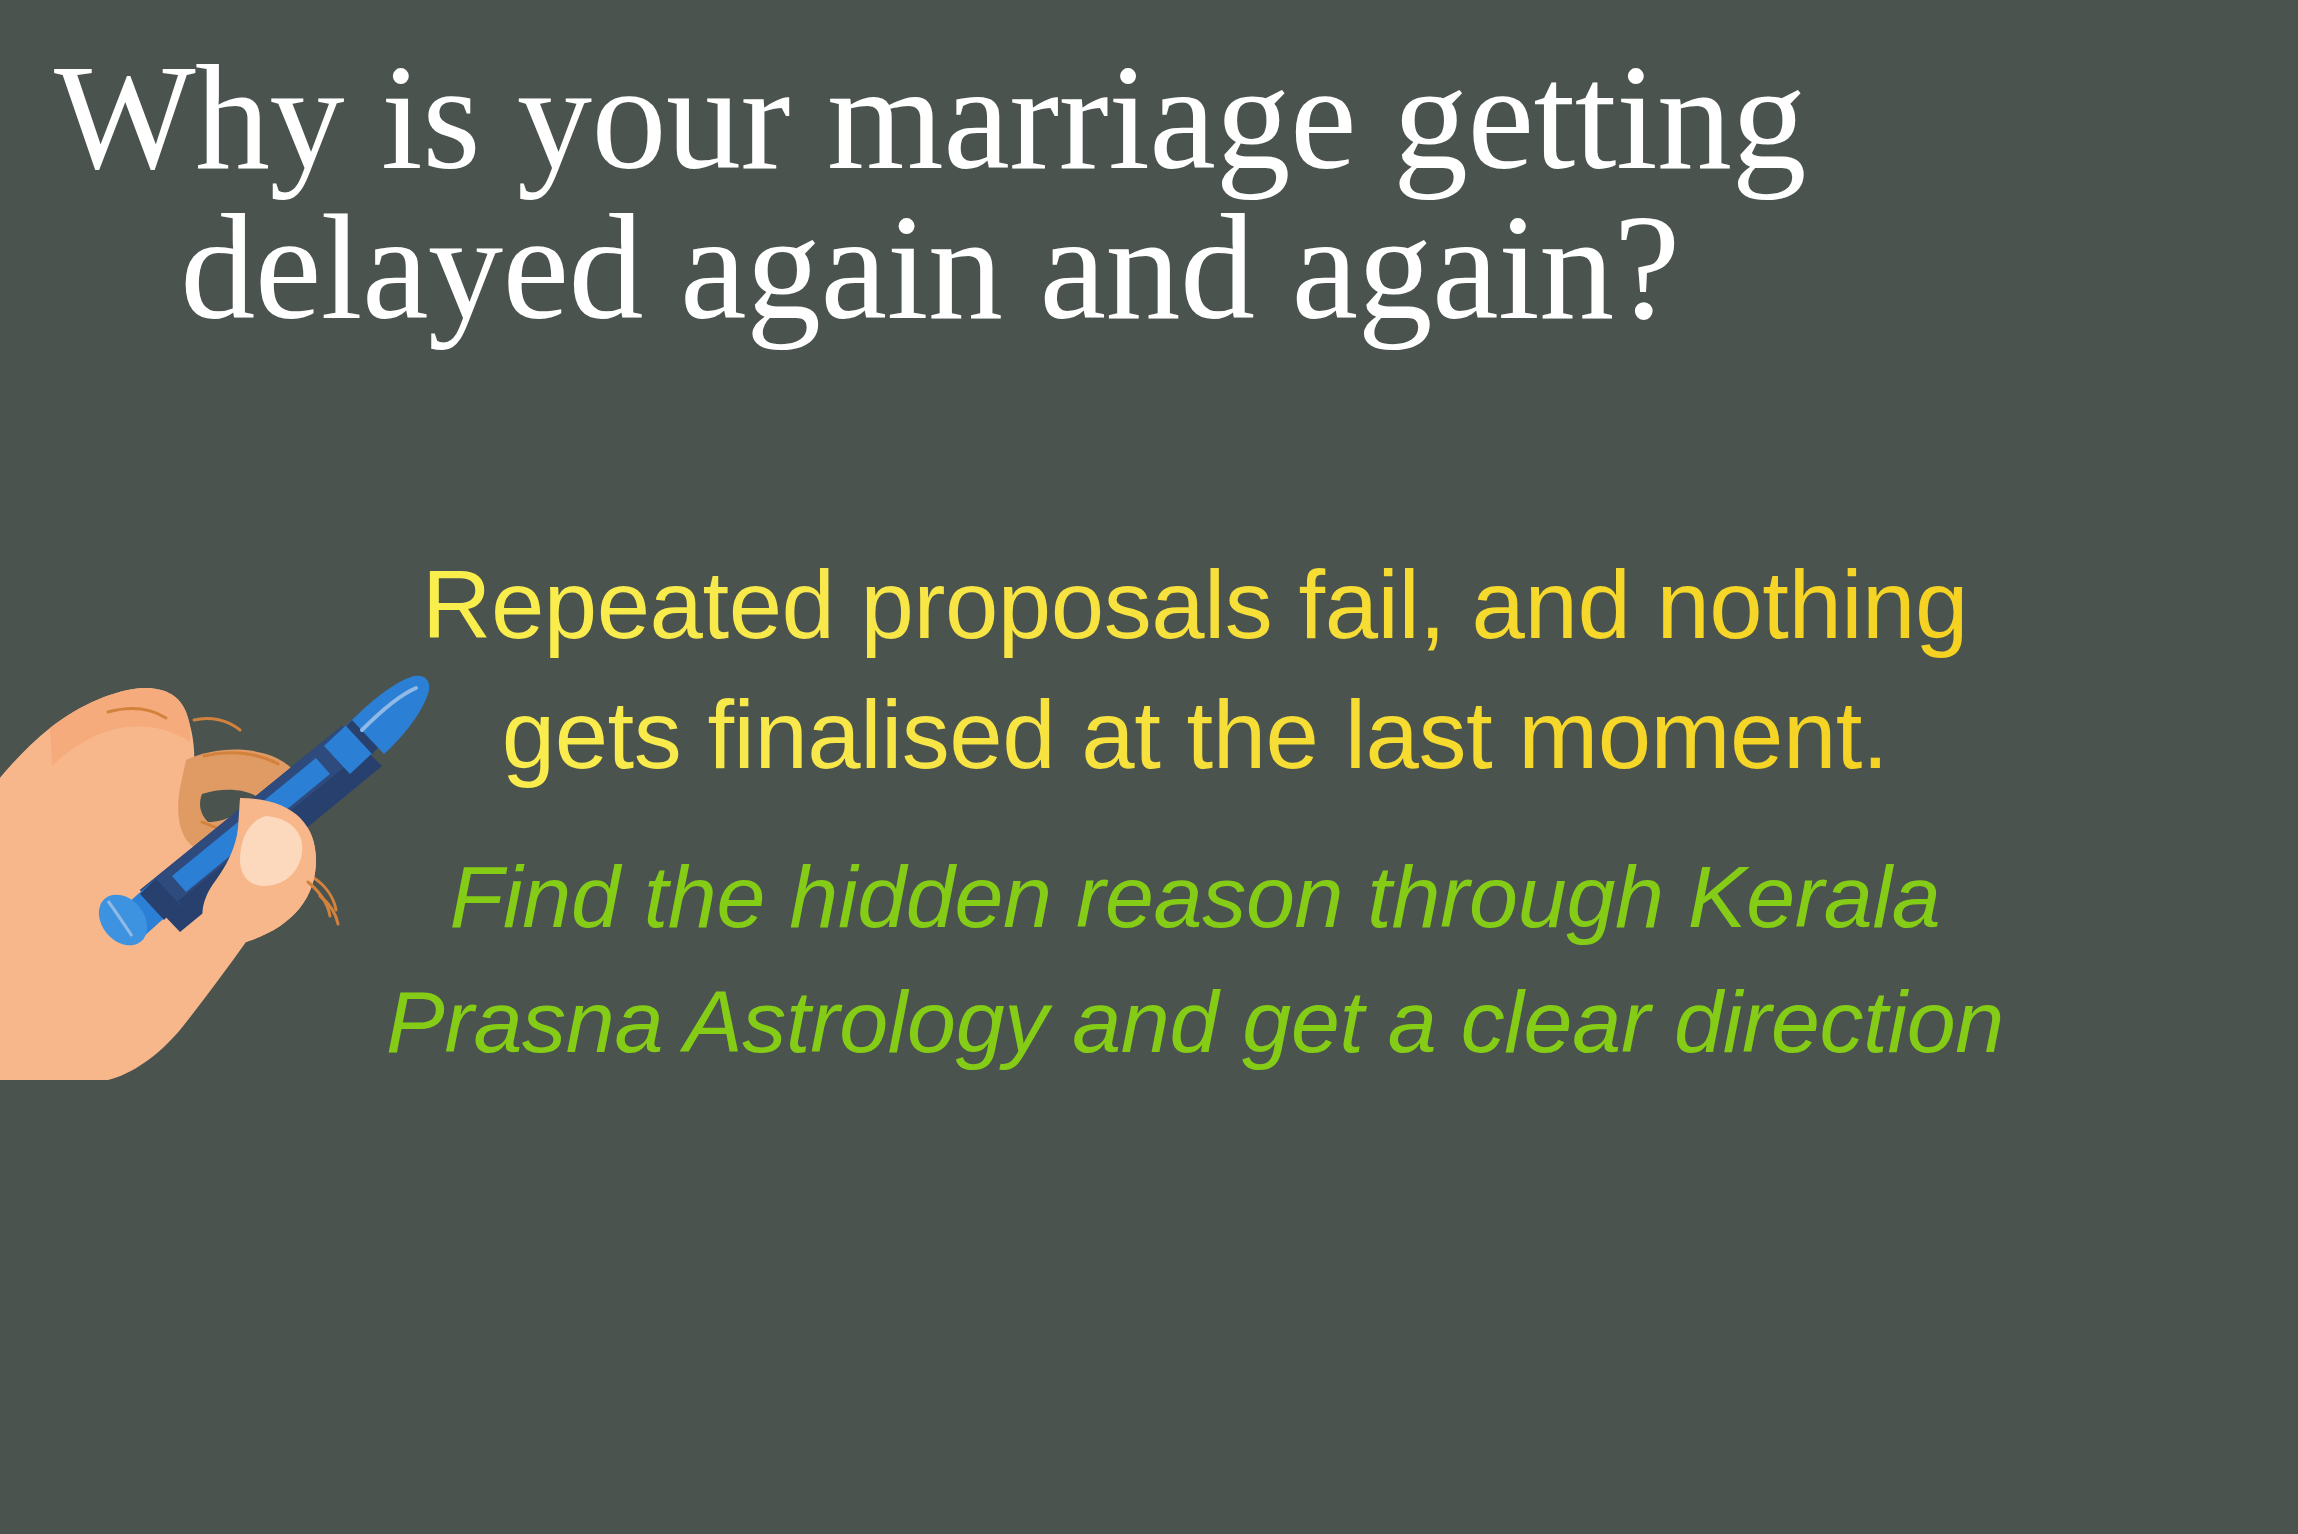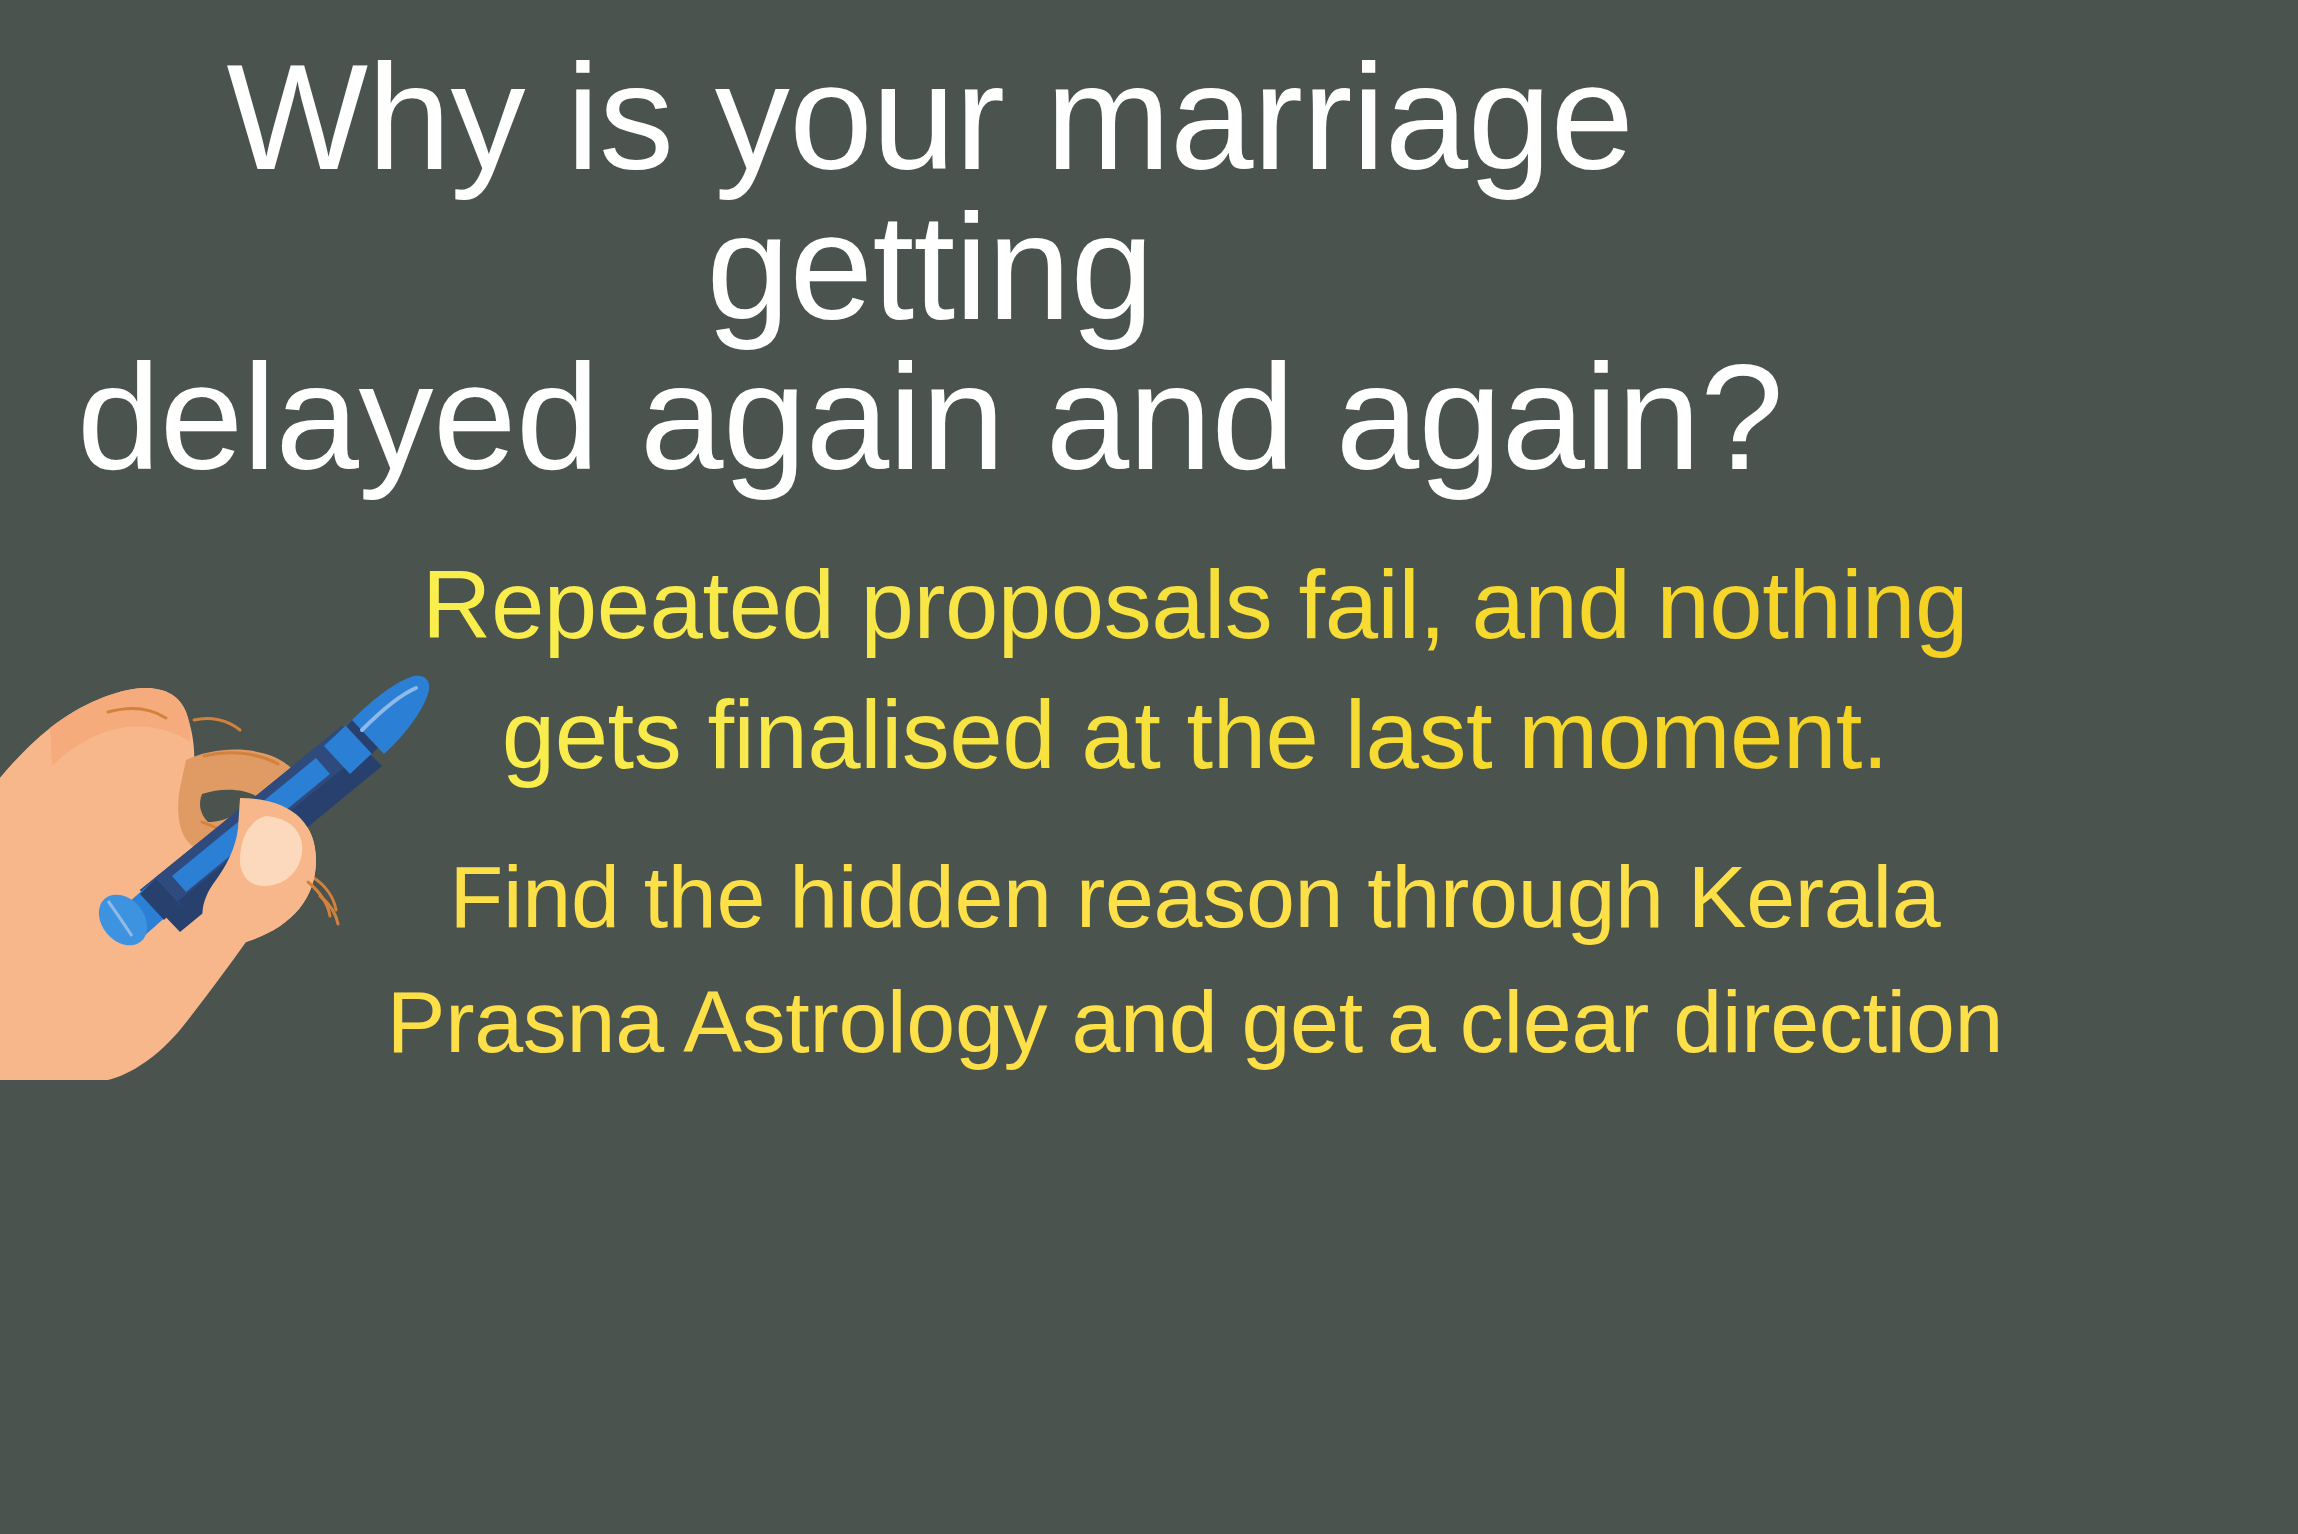--- a/index.html
+++ b/index.html
@@ -18,21 +18,21 @@
   }
 
   
   .headline {
     position: absolute;
     top: 42px;
     left: 0;
     width: 1860px;
     text-align: center;
     color: #ffffff;
-    font-family: Liberation Sans, sans-serif;
+    font-family: Liberation Serif, serif;
     font-weight: 400;
     font-size: 150px;
     line-height: 1.0;
     letter-spacing: -0.5px;
   }
   .headline .hl-line { display: block; }
 
   
   .copy-col {
     position: absolute;
@@ -54,23 +54,24 @@
     color: transparent;
     -webkit-text-fill-color: transparent;
     margin: 0;
   }
 
   .subcopy {
     font-family: "Liberation Sans", sans-serif;
     font-weight: 400;
     font-size: 88px;
     line-height: 1.42;
-    color: #fde047;
+    color: #84cc16;
     margin: 36px 0 0 0;
     letter-spacing: -0.3px;
+    font-style: italic;
   }
 
   
   .hand-art {
     position: absolute;
     left: -10px;
     top: 560px;
     width: 480px;
     height: 520px;
     pointer-events: none;

